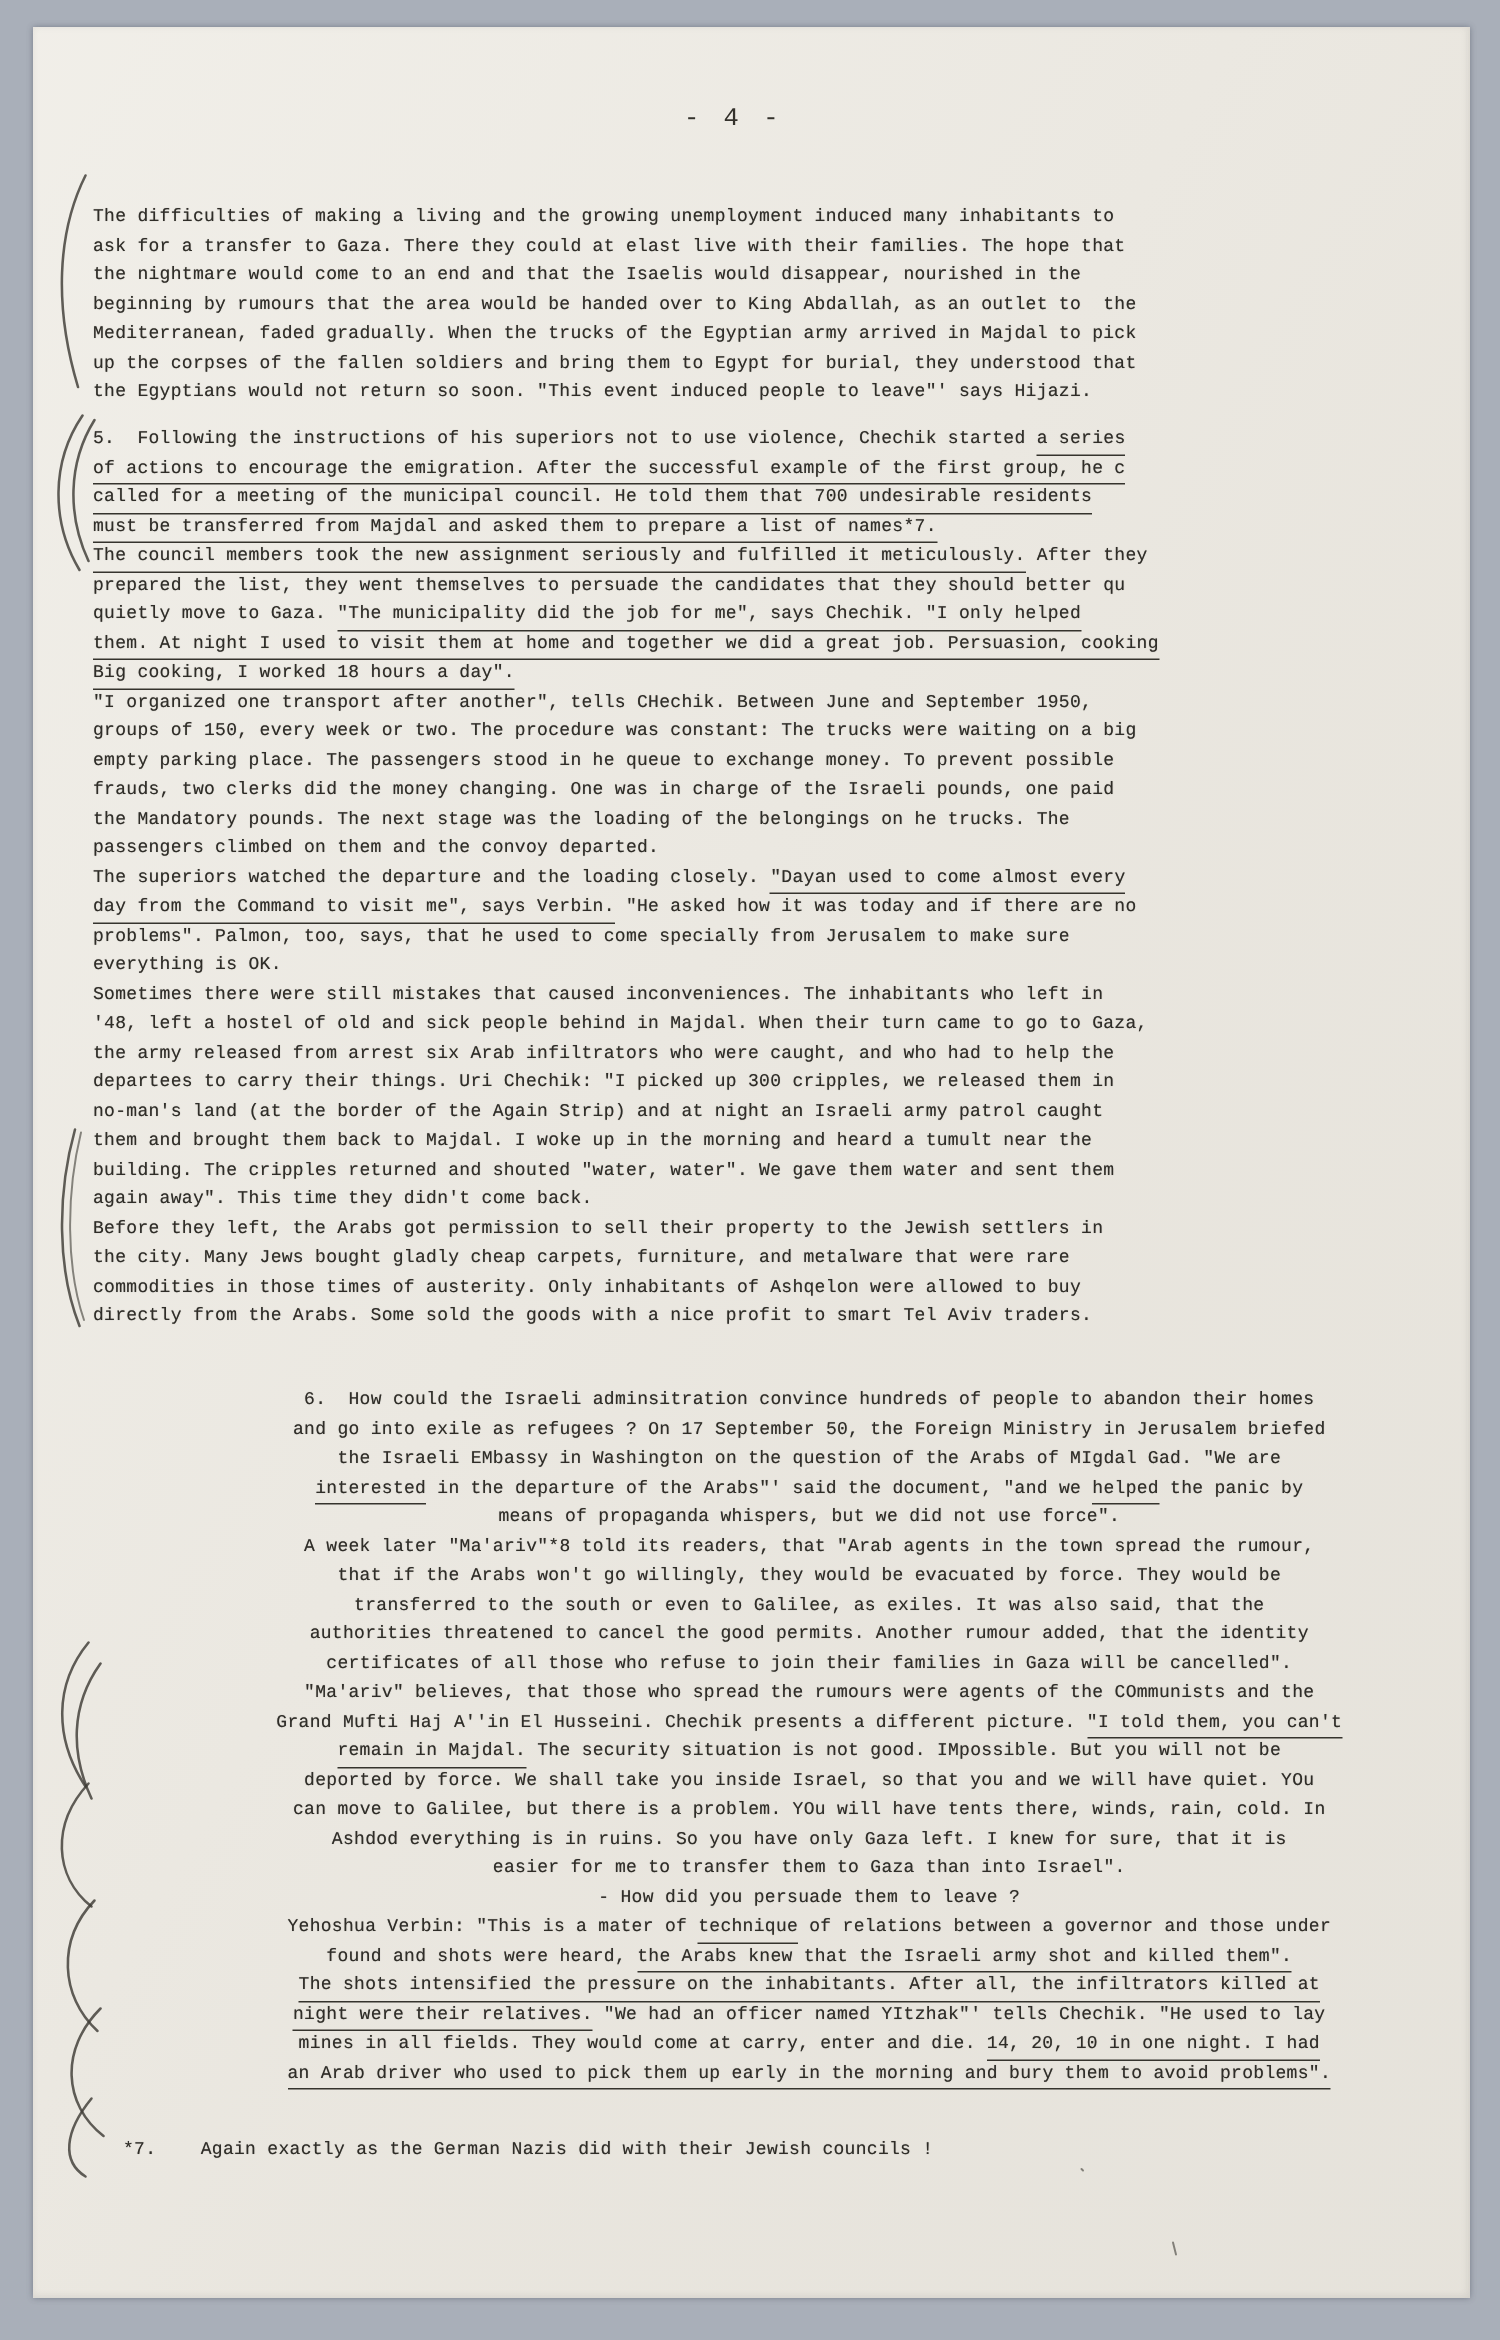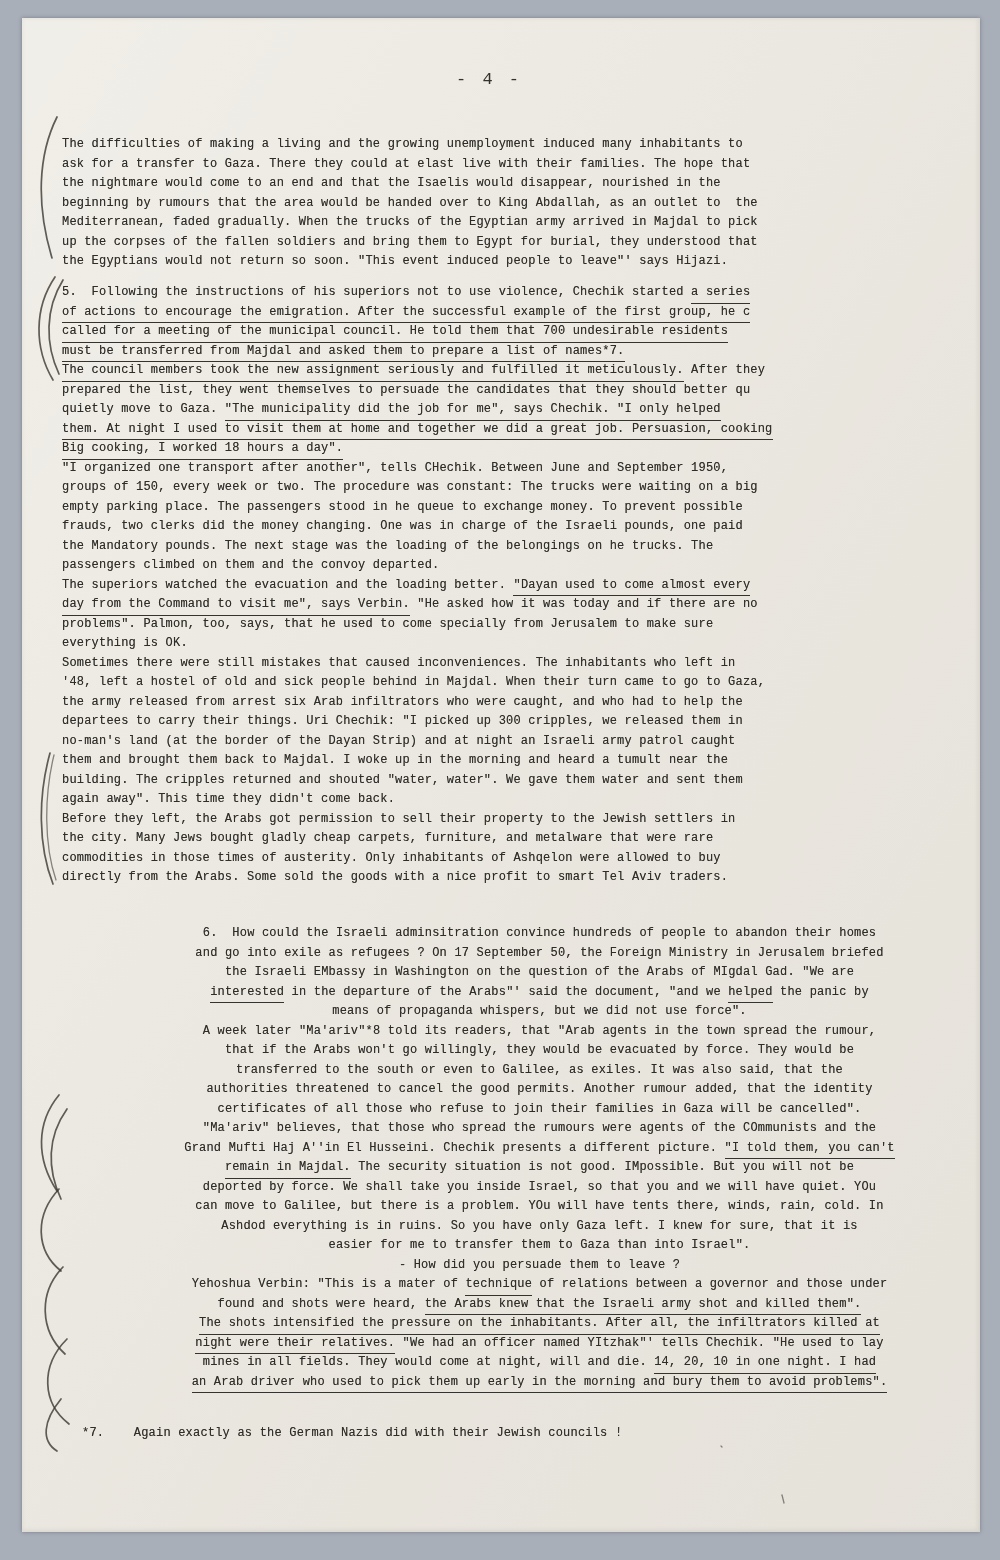--- a/index.html
+++ b/index.html
@@ -76,29 +76,29 @@
     <div class="tline"><span>prepared the list, they went themselves to persuade the candidates that they should better qu</span></div>
     <div class="tline"><span>quietly move to Gaza. </span><span class="u">"The municipality did the job for me", says Chechik. "I only helped</span></div>
     <div class="tline"><span class="u">them. At night I used to visit them at home and together we did a great job. Persuasion, cooking</span></div>
     <div class="tline"><span class="u">Big cooking, I worked 18 hours a day".</span></div>
     <div class="tline"><span>"I organized one transport after another", tells CHechik. Between June and September 1950,</span></div>
     <div class="tline"><span>groups of 150, every week or two. The procedure was constant: The trucks were waiting on a big</span></div>
     <div class="tline"><span>empty parking place. The passengers stood in he queue to exchange money. To prevent possible</span></div>
     <div class="tline"><span>frauds, two clerks did the money changing. One was in charge of the Israeli pounds, one paid</span></div>
     <div class="tline"><span>the Mandatory pounds. The next stage was the loading of the belongings on he trucks. The</span></div>
     <div class="tline"><span>passengers climbed on them and the convoy departed.</span></div>
-    <div class="tline"><span>The superiors watched the evacuation and the loading better. </span><span class="u">"Dayan used to come almost every</span></div>
+    <div class="tline"><span>The superiors watched the departure and the loading closely. </span><span class="u">"Dayan used to come almost every</span></div>
     <div class="tline"><span class="u">day from the Command to visit me", says Verbin.</span><span> "He asked how it was today and if there are no</span></div>
     <div class="tline"><span>problems". Palmon, too, says, that he used to come specially from Jerusalem to make sure</span></div>
     <div class="tline"><span>everything is OK.</span></div>
     <div class="tline"><span>Sometimes there were still mistakes that caused inconveniences. The inhabitants who left in</span></div>
     <div class="tline"><span>'48, left a hostel of old and sick people behind in Majdal. When their turn came to go to Gaza,</span></div>
     <div class="tline"><span>the army released from arrest six Arab infiltrators who were caught, and who had to help the</span></div>
     <div class="tline"><span>departees to carry their things. Uri Chechik: "I picked up 300 cripples, we released them in</span></div>
-    <div class="tline"><span>no-man's land (at the border of the Dayan Strip) and at night an Israeli army patrol caught</span></div>
+    <div class="tline"><span>no-man's land (at the border of the Again Strip) and at night an Israeli army patrol caught</span></div>
     <div class="tline"><span>them and brought them back to Majdal. I woke up in the morning and heard a tumult near the</span></div>
     <div class="tline"><span>building. The cripples returned and shouted "water, water". We gave them water and sent them</span></div>
     <div class="tline"><span>again away". This time they didn't come back.</span></div>
     <div class="tline"><span>Before they left, the Arabs got permission to sell their property to the Jewish settlers in</span></div>
     <div class="tline"><span>the city. Many Jews bought gladly cheap carpets, furniture, and metalware that were rare</span></div>
     <div class="tline"><span>commodities in those times of austerity. Only inhabitants of Ashqelon were allowed to buy</span></div>
     <div class="tline"><span>directly from the Arabs. Some sold the goods with a nice profit to smart Tel Aviv traders.</span></div>
   </div>
 <div id="para-six" class="block">
     <div class="tline"><span>6.  How could the Israeli adminsitration convince hundreds of people to abandon their homes</span></div>
@@ -116,21 +116,21 @@
     <div class="tline"><span class="u">remain in Majdal.</span><span> The security situation is not good. IMpossible. But you will not be</span></div>
     <div class="tline"><span>deported by force. We shall take you inside Israel, so that you and we will have quiet. YOu</span></div>
     <div class="tline"><span>can move to Galilee, but there is a problem. YOu will have tents there, winds, rain, cold. In</span></div>
     <div class="tline"><span>Ashdod everything is in ruins. So you have only Gaza left. I knew for sure, that it is</span></div>
     <div class="tline"><span>easier for me to transfer them to Gaza than into Israel".</span></div>
     <div class="tline"><span>- How did you persuade them to leave ?</span></div>
     <div class="tline"><span>Yehoshua Verbin: "This is a mater of </span><span class="u">technique</span><span> of relations between a governor and those under</span></div>
     <div class="tline"><span>found and shots were heard, </span><span class="u">the Arabs knew that the Israeli army shot and killed them".</span></div>
     <div class="tline"><span class="u">The shots intensified the pressure on the inhabitants. After all, the infiltrators killed at</span></div>
     <div class="tline"><span class="u">night were their relatives.</span><span> "We had an officer named YItzhak"' tells Chechik. "He used to lay</span></div>
-    <div class="tline"><span>mines in all fields. They would come at night, will and die. </span><span class="u">14, 20, 10 in one night. I had</span></div>
+    <div class="tline"><span>mines in all fields. They would come at carry, enter and die. </span><span class="u">14, 20, 10 in one night. I had</span></div>
     <div class="tline"><span class="u">an Arab driver who used to pick them up early in the morning and bury them to avoid problems".</span></div>
   </div>
 <div id="para-footnote" class="block">
     <div class="tline"><span>*7.    Again exactly as the German Nazis did with their Jewish councils !</span></div>
   </div>
 
 <svg class="marks" width="1000" height="1560" viewBox="0 0 1000 1560">
 
   <path d="M 57,117 C 38,155 36,205 52,258"></path>
 

